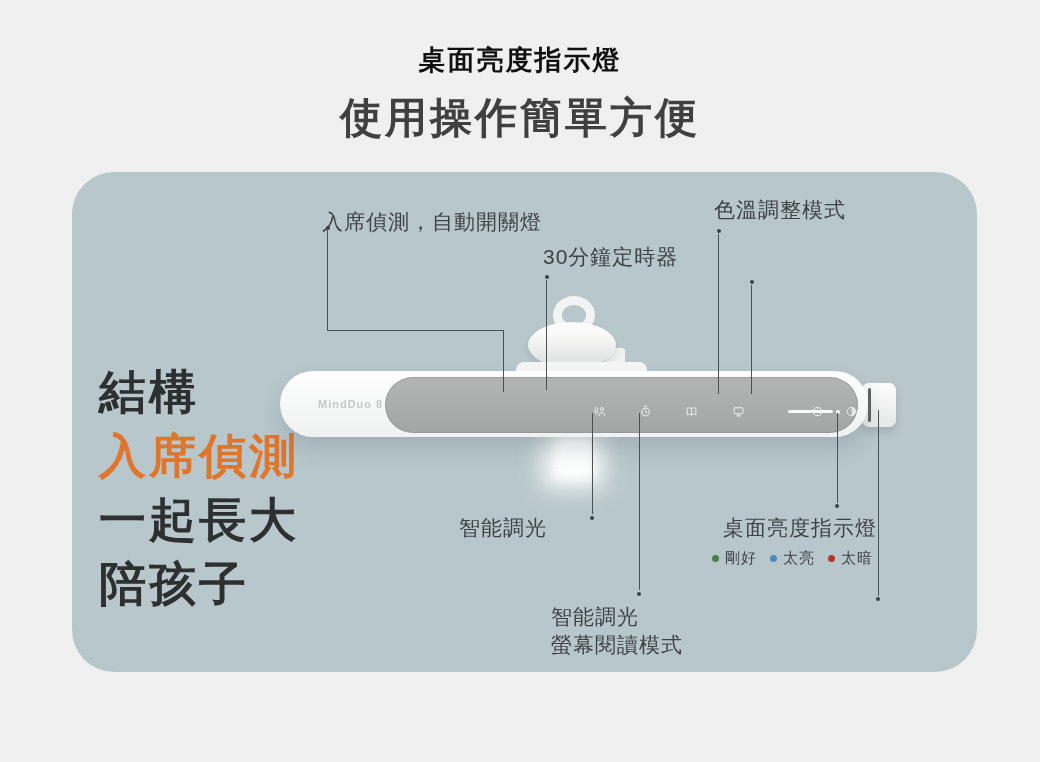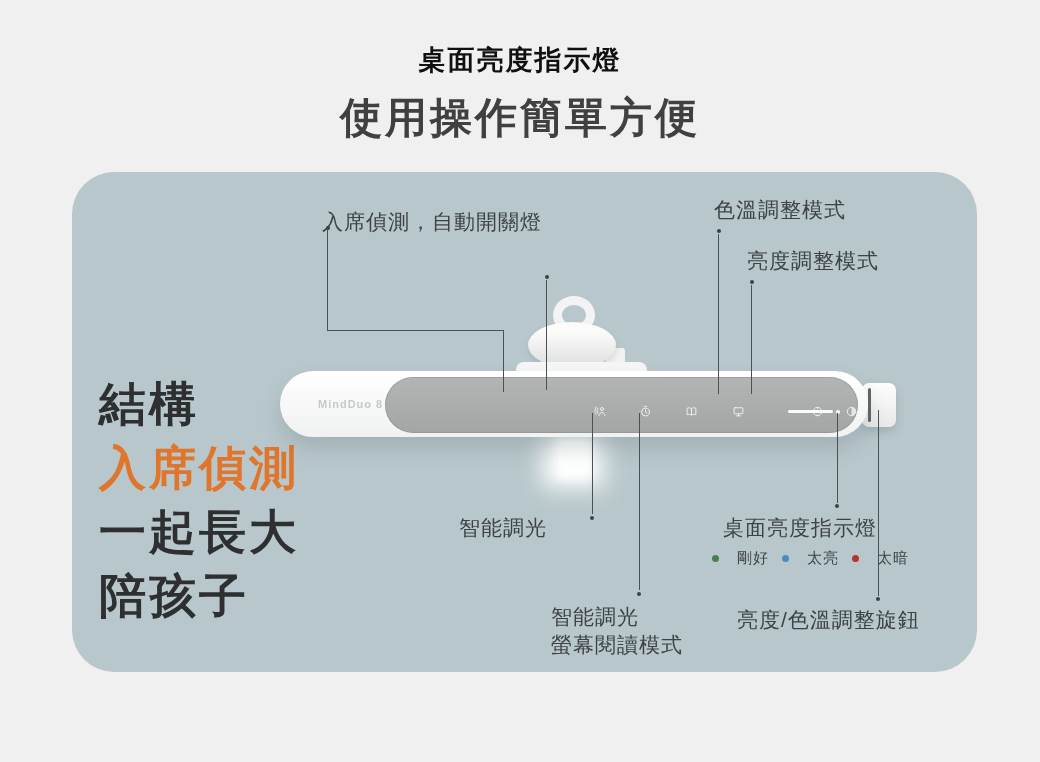--- a/index.html
+++ b/index.html
@@ -10,21 +10,21 @@
   .subtitle{position:absolute;left:0;top:42px;width:100%;text-align:center;
             font-size:27px;font-weight:700;color:#101010;letter-spacing:2px;}
   .title{position:absolute;left:0;top:90px;width:100%;text-align:center;
          font-size:42px;font-weight:800;color:#404040;letter-spacing:3px;}
 
   
   .panel{position:absolute;left:72px;top:172px;width:905px;height:500px;
          border-radius:42px;background:#b8c7cb;}
 
   
-  .headline{position:absolute;left:99px;top:372px;font-weight:700;font-size:47px;
+  .headline{position:absolute;left:99px;top:360px;font-weight:700;font-size:47px;
             line-height:64px;letter-spacing:3px;color:#2d2f30;}
   .headline .accent{display:block;}
   .headline span{display:block;}
 
   
   .lbl{position:absolute;font-size:21px;color:#3d4245;letter-spacing:1px;line-height:28px;white-space:nowrap;}
 
   
   .cline{position:absolute;background:#4b5052;z-index:6;}
   .cdot{position:absolute;width:4px;height:4px;border-radius:50%;background:#3c4143;z-index:6;}
@@ -59,21 +59,21 @@
   .slider-line{position:absolute;left:403px;top:33px;width:45px;height:3px;border-radius:2px;
                background:rgba(255,255,255,.95);}
   .ind-dot{position:absolute;left:451px;top:33px;width:4px;height:4px;border-radius:50%;background:#fff;}
   .glow{position:absolute;left:541px;top:437px;width:64px;height:52px;background:#fff;
         filter:blur(11px);opacity:.85;z-index:1;}
   .glow2{position:absolute;left:556px;top:437px;width:36px;height:42px;background:#fff;
          filter:blur(5px);opacity:.9;z-index:1;}
 
   
   .legend{position:absolute;left:712px;top:549px;display:flex;align-items:center;gap:13px;z-index:6;}
-  .legend-item{display:flex;align-items:center;gap:18px;font-family:Liberation Serif, serif;}
+  .legend-item{display:flex;align-items:center;gap:6px;font-family:Liberation Serif, serif;}
   .legend-dot{width:7px;height:7px;border-radius:50%;}
   .legend-label{font-size:15px;color:#3e4346;letter-spacing:1px;}
 </style>
 </head>
 <body>
 
 <div class="page">
 
   <div class="subtitle">桌面亮度指示燈</div>
   <div class="title">使用操作簡單方便</div>
@@ -164,22 +164,22 @@
   <div class="cline" style="left:639px;top:413px;width:1px;height:177px;"></div>
   <div class="cdot" style="left:637px;top:592px;"></div>
 
   <div class="cline" style="left:837px;top:413px;width:1px;height:90px;"></div>
   <div class="cdot" style="left:835px;top:504px;"></div>
 
   <div class="cline" style="left:878px;top:410px;width:1px;height:186px;"></div>
   <div class="cdot" style="left:876px;top:597px;"></div>
 
   <div class="lbl" style="left:322px;top:208px;">入席偵測，自動開關燈</div>
+  <div class="lbl" style="left:543px;top:243px;">30分鐘定時器</div>
   <div class="lbl" style="left:714px;top:196px;">色溫調整模式</div>
-  <div class="lbl" style="left:747px;top:247px;">亮度調整模式</div>
 
   <div class="lbl" style="left:459px;top:514px;">
     <div>智能調光</div>
   </div>
 
   <div class="lbl" style="left:693px;top:514px;margin-left:30px;">桌面亮度指示燈</div>
 
   <div class="legend">
     <div class="legend-item">
       <span class="legend-dot" style="background-color: rgb(71, 128, 74);"></span>
@@ -193,15 +193,14 @@
       <span class="legend-dot" style="background-color: rgb(178, 54, 44);"></span>
       <span class="legend-label">太暗</span>
     </div>
   </div>
 
   <div class="lbl" style="left:551px;top:603px;">
     <div>智能調光</div>
     <div>螢幕閱讀模式</div>
   </div>
 
-  <div class="lbl" style="left:737px;top:606px;">亮度/色溫調整旋鈕</div>
 
 </div>
 
 </body></html>

